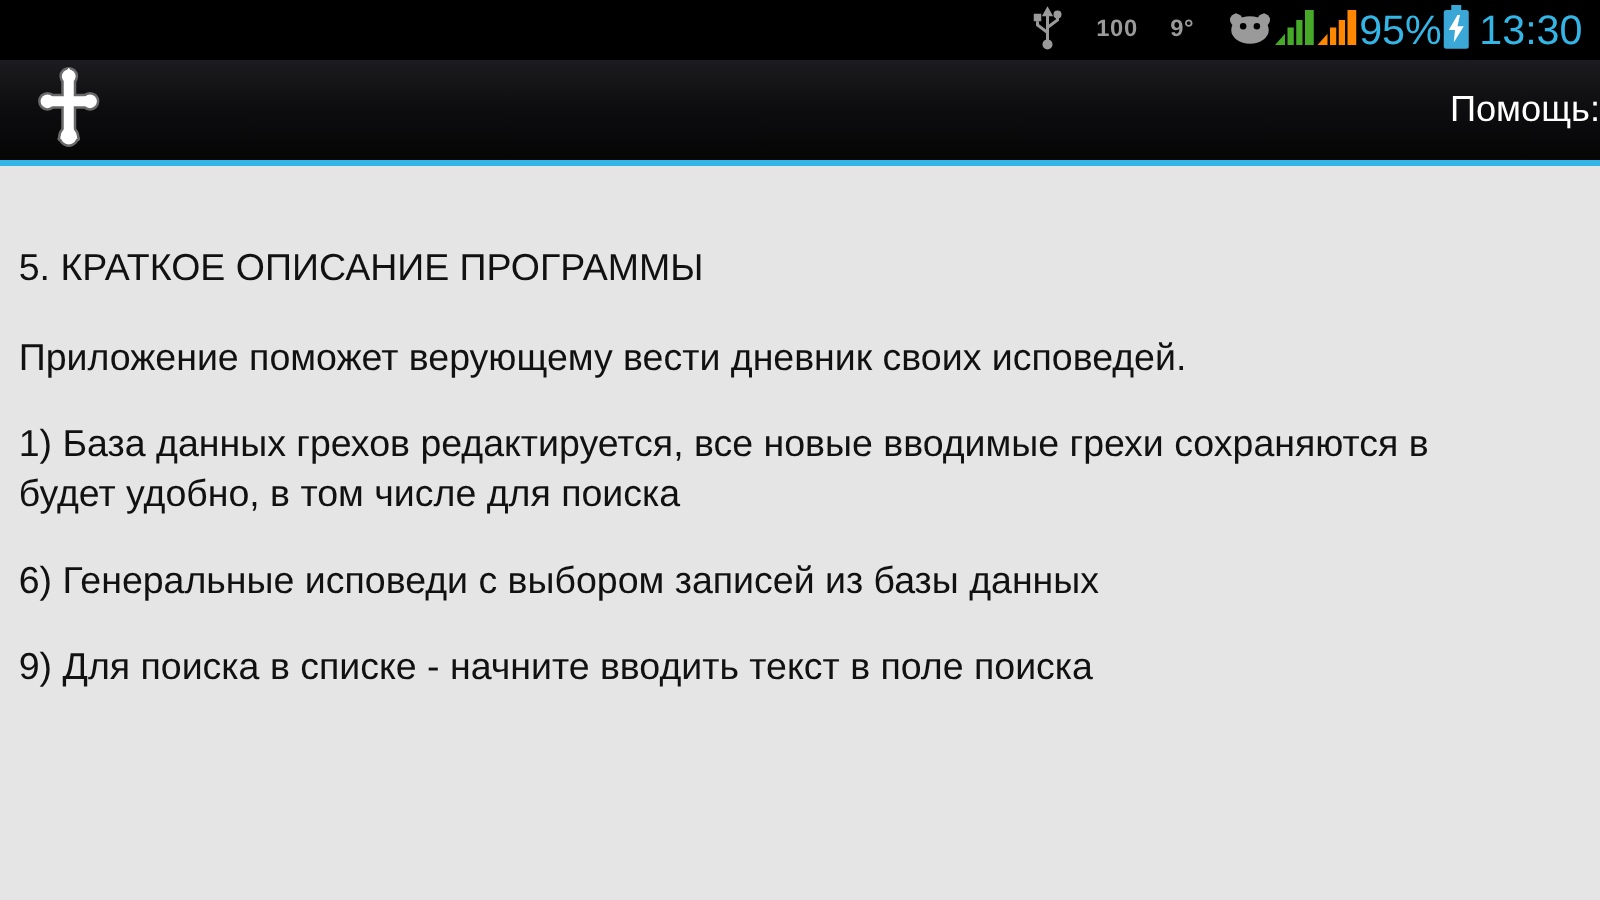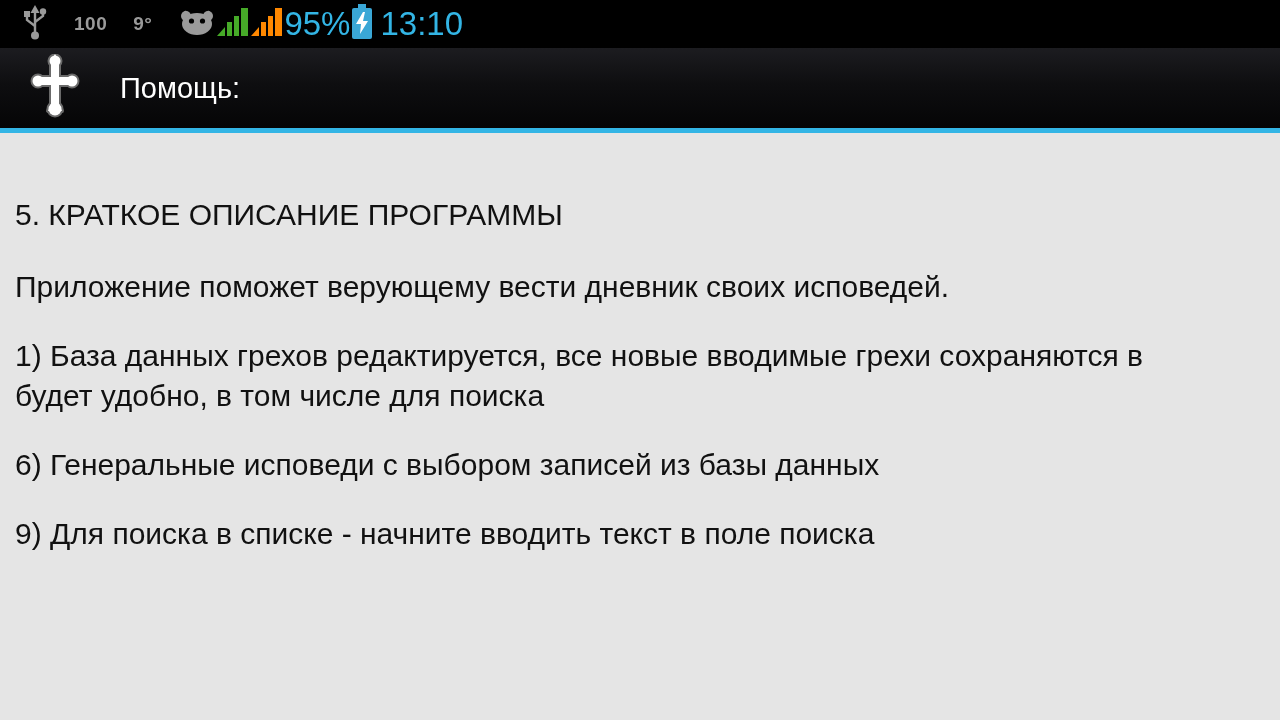--- a/index.html
+++ b/index.html
@@ -2,35 +2,35 @@
 <html><head>
 <meta charset="utf-8">
 <style>
   * { margin: 0; padding: 0; box-sizing: border-box; }
   html, body { width: 1280px; height: 720px; overflow: hidden; }
   body { font-family: "Liberation Sans", sans-serif; background: #ffffff; }
 
   
   .status-bar {
     width: 1280px; height: 48px; background: #000000;
-    display: flex; align-items: center; justify-content: flex-start;
+    display: flex; align-items: center; justify-content: flex-end;
     padding: 0 14px 0 22px;
   }
   .sb-left { display: flex; align-items: center; gap: 26px; }
   .sb-right { display: flex; align-items: center; }
   .sb-gray-text { color: #9a9a9a; font-size: 19px; font-weight: bold; letter-spacing: 0.5px; }
   .sb-blue-text { color: #33b5e5; font-size: 33px; }
   .sb-time { margin-left: 6px; }
   .sb-icon { display: block; }
 
   
   .action-bar {
     width: 1280px; height: 80px;
     background: linear-gradient(180deg, #1c1c20 0%, #0e0e10 45%, #050506 100%);
-    display: flex; align-items: center;
+    display: flex; align-items: center; justify-content: space-between;
   }
   .app-icon-wrap { margin-left: 30px; display: flex; align-items: center; }
   .action-title { color: #ffffff; font-size: 29px; margin-left: 40px; font-weight: normal; }
   .action-underline { width: 1280px; height: 5px; background: #33b5e5; }
 
   
   .content {
     width: 1280px; height: 587px; background: #e5e5e5;
     padding: 62px 15px 0 15px; color: #111111;
     overflow: hidden;
@@ -99,21 +99,21 @@
       </svg>
     </span>
     <span class="sb-blue-text">95%</span>
     <span class="sb-icon">
       <svg width="24" height="36" viewBox="0 0 24 36">
         <rect x="8" y="0" width="8" height="5" fill="#3aa7d6"></rect>
         <rect x="2" y="4" width="20" height="31" rx="2" fill="#3aa7d6"></rect>
         <polygon points="13,8 6,20 11,20 10,30 18,17 13,17 15,8" fill="#ffffff"></polygon>
       </svg>
     </span>
-    <span class="sb-blue-text sb-time">13:10</span>
+    <span class="sb-blue-text sb-time">13:30</span>
   </div>
 </div>
 
 <div class="action-bar">
   <div class="app-icon-wrap">
     <span>
       <svg width="50" height="64" viewBox="0 0 50 64">
 
         <g fill="#6a6a6a" stroke="#6a6a6a" stroke-width="4" stroke-linejoin="round">
           <circle cx="25" cy="7" r="5.5"></circle>

